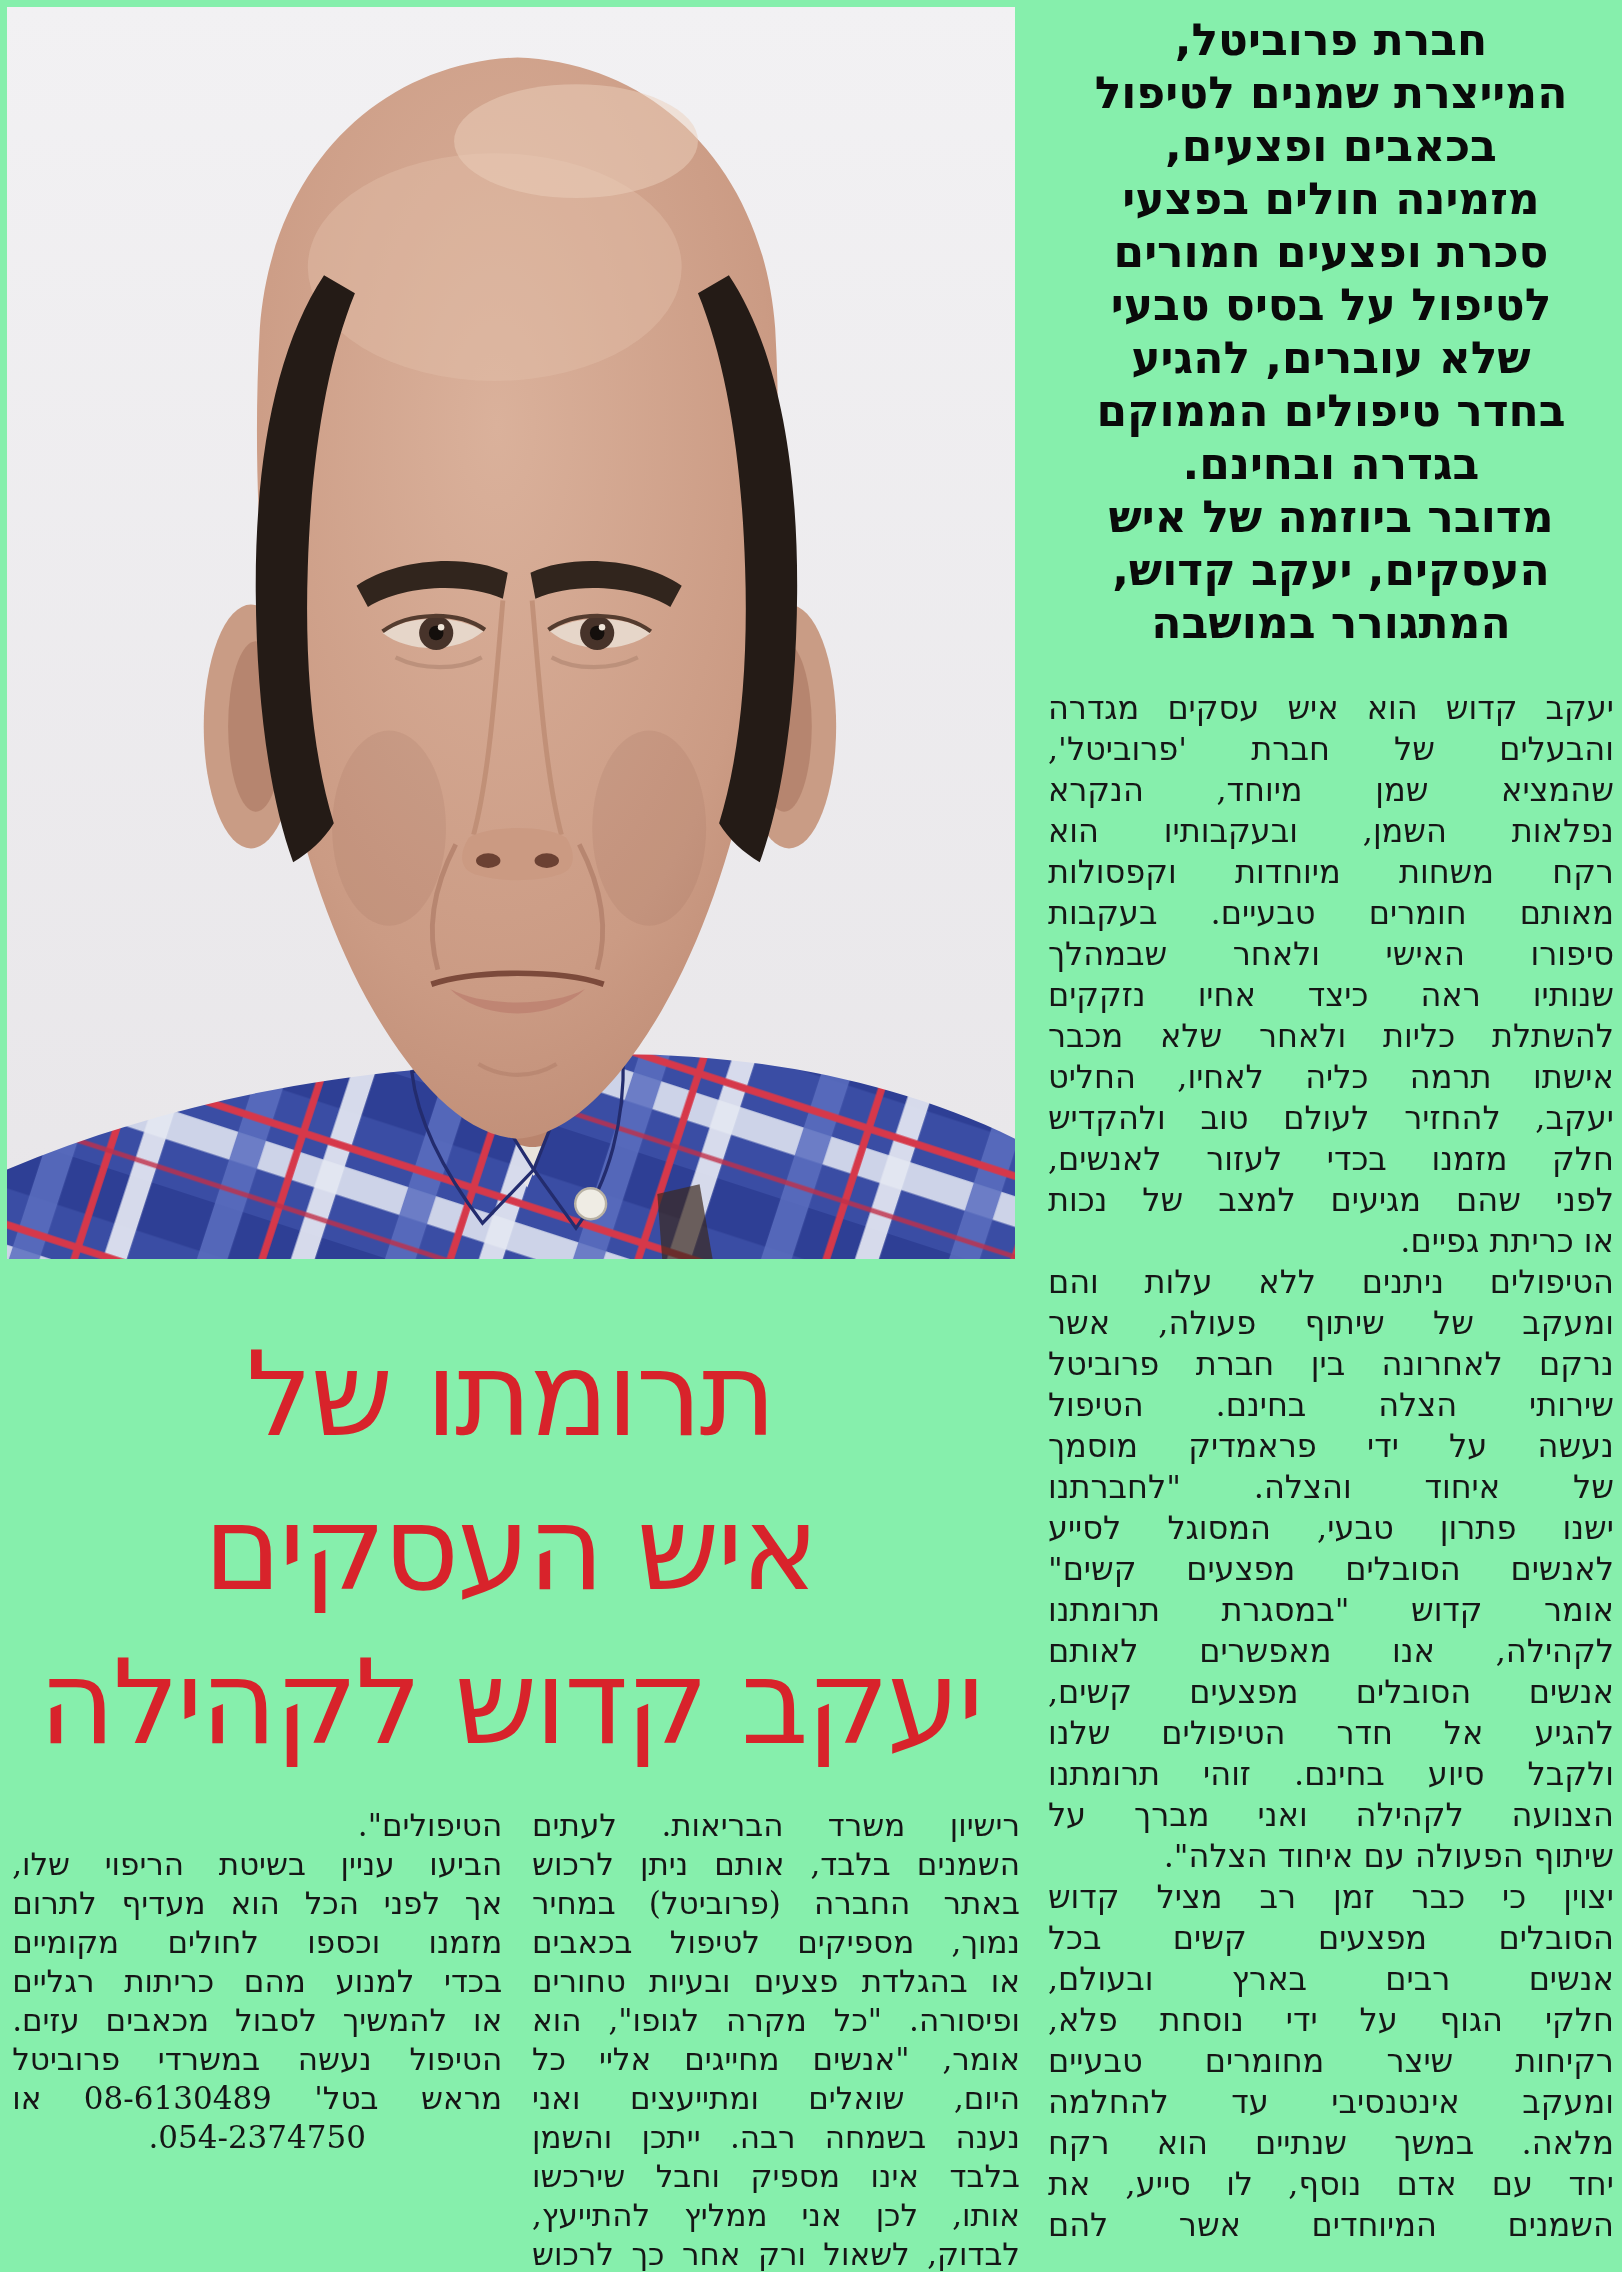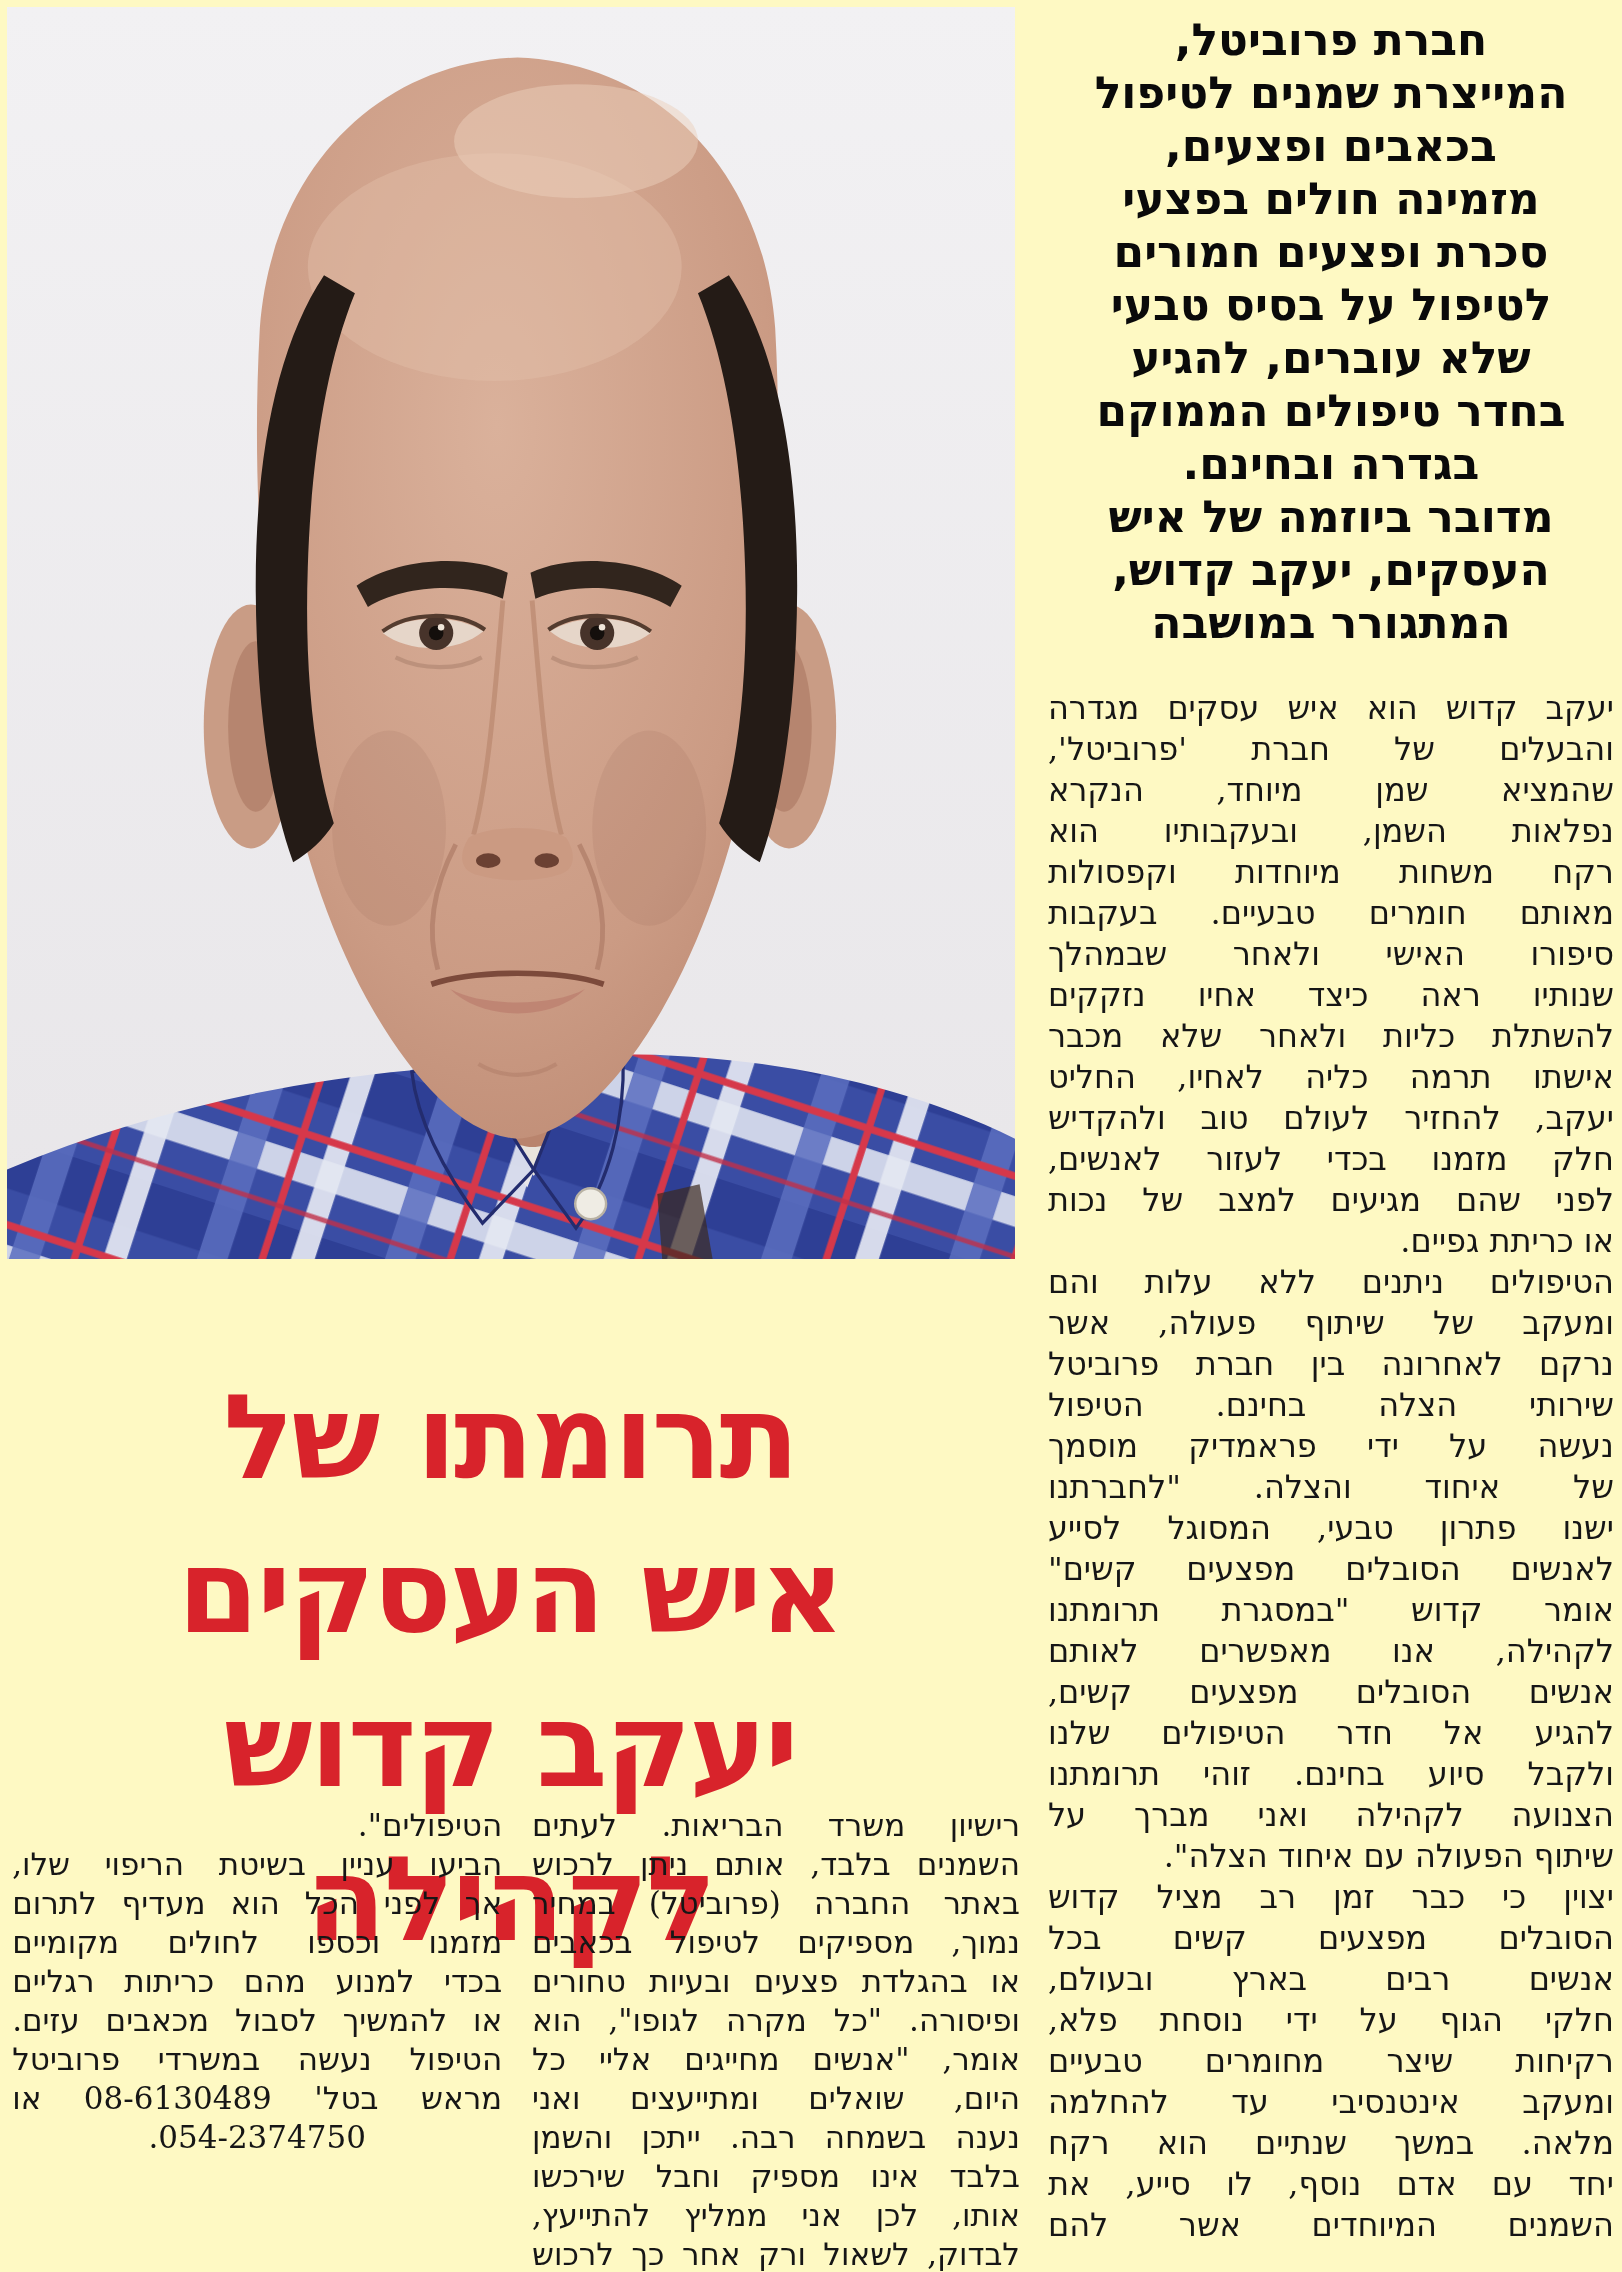--- a/index.html
+++ b/index.html
@@ -1,35 +1,35 @@
 <!DOCTYPE html>
 <html lang="he" dir="rtl" style="font-size:13px"><head>
 <meta charset="utf-8">
 <title>Newspaper Article</title>
 <style>
   * { margin:0; padding:0; box-sizing:border-box; }
   html,body { background:#ffffff; }
   .page {
     position:relative; width:1622px; height:2273px;
-    background:#fef9c3; overflow:hidden; direction:rtl;
+    background:#86efac; overflow:hidden; direction:rtl;
     font-family:"DejaVu Sans","Liberation Sans",sans-serif;
     color:#1a1a1a;
   }
   .photo {
     position:absolute; left:6.5px; top:6.5px; width:1008px; height:1252px;
   }
   .photo svg { display:block; width:100%; height:100%; }
   .intro {
     position:absolute; top:13px; right:6.5px; width:569px;
     font-weight:bold; font-size:44px; line-height:53px;
     text-align:center; color:#0a0a0a;
   }
   .headline {
-    position:absolute; left:4.1px; top:1361px; width:1012px;
-    font-weight:bold; font-size:117px; line-height:154px;
+    position:absolute; left:4.1px; top:1318px; width:1012px;
+    font-weight:normal; font-size:117px; line-height:154px;
     letter-spacing:-2.4px; text-align:center; color:#d8232b;
   }
   .bodycol {
     position:absolute;
     font-family:"DejaVu Serif","DejaVu Sans",serif;
     color:#161616;
   }
   .col-main { right:8.1px; top:688px; width:566px; font-size:32px; line-height:41px; }
   .col-mid  { left:532px; top:1806px; width:488px; font-size:31px; line-height:39px; }
   .col-left { left:12.2px;  top:1806px; width:490px; font-size:31px; line-height:39px; }

